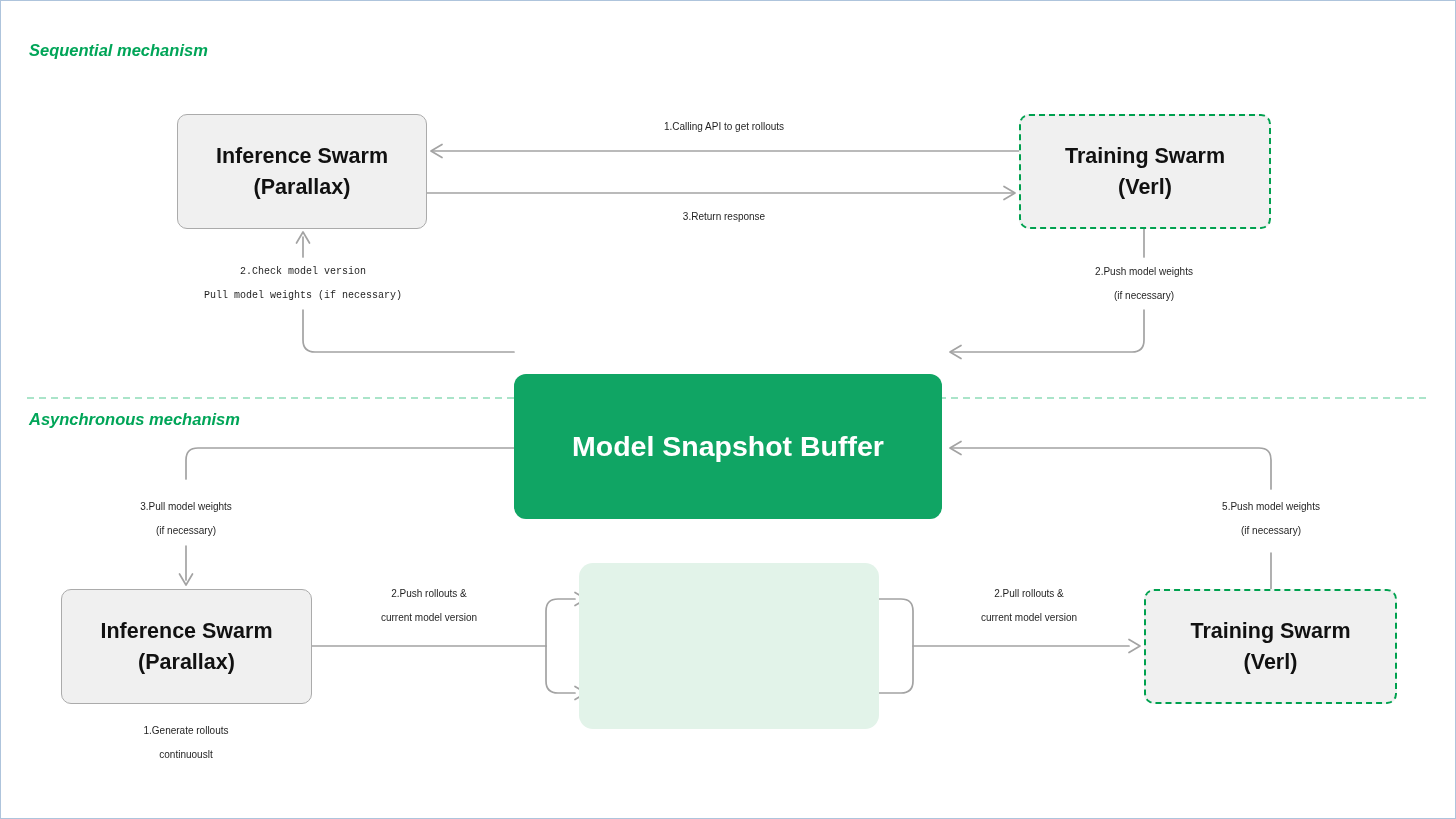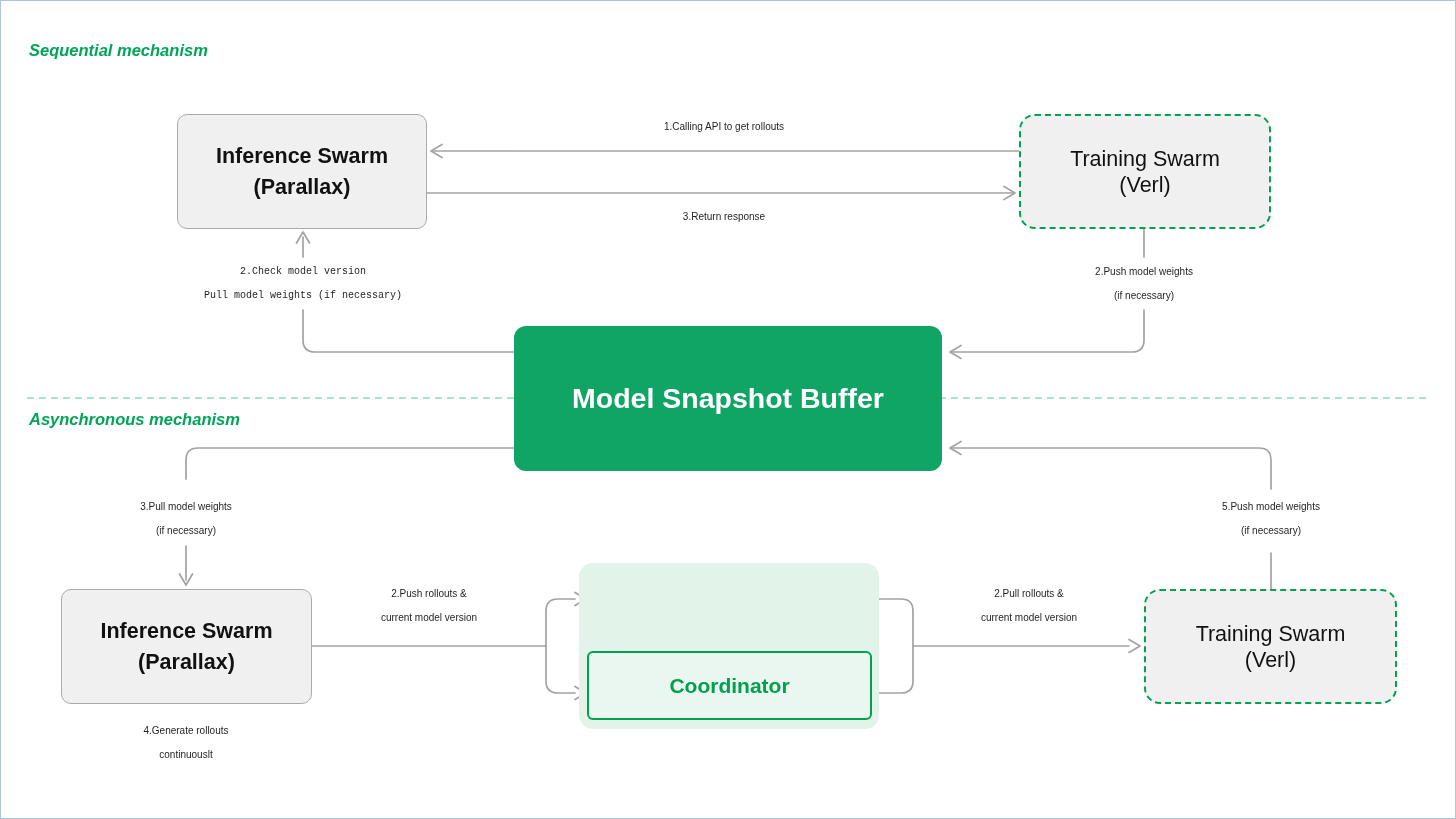--- a/index.html
+++ b/index.html
@@ -30,27 +30,27 @@
   }
   .gray-node{
     background:var(--gray-box-fill,#f0f0f0);
     border:1.5px solid var(--gray-box-border,#ababab);
     border-radius:10px;
     font-size:21.5px;font-weight:bold;color:#111;line-height:31px;
   }
   .dashed-node{
     background:var(--gray-box-fill,#f0f0f0);
     border:2px dashed var(--box-green-border,#00a44f);
-    border-radius:16px;
-    font-size:21.5px;font-weight:normal;color:#111;line-height:26px;
+    border-radius:10px;
+    font-size:21.5px;font-weight:bold;color:#111;line-height:31px;
   }
   .buffer-node{
     background:var(--buffer-green,#10a564);
     border-radius:12px;
-    color:#ffffff;font-size:28.5px;font-weight:bold;
+    color:#ffffff;font-size:28.5px;font-weight:bold;margin-top:48px;
   }
   .group-panel{
     position:absolute;
     background:var(--light-green-bg,#e2f3e9);
     border-radius:14px;
   }
   .green-node{
     background:var(--lighter-green-fill,#eaf7f0);
     border:2px solid var(--box-green-border,#00a14f);
     border-radius:6px;
@@ -117,31 +117,30 @@
 (Verl)</div>
 
   <div class="node buffer-node" style="left:513px;top:325px;width:428px;height:145px;">Model Snapshot Buffer</div>
 
   <div class="node gray-node" style="left:60px;top:588px;width:251px;height:115px;">Inference Swarm
 (Parallax)</div>
   <div class="node dashed-node" style="left:1143px;top:588px;width:253px;height:115px;">Training Swarm
 (Verl)</div>
 
   <div class="group-panel" style="left:578px;top:562px;width:300px;height:166px;"></div>
-  <div class="node green-node" style="left:586px;top:650px;width:285px;height:69px;">Coordinator</div>
 
   <div class="lbl" style="left:723px;top:114px;">1.Calling API to get rollouts</div>
   <div class="lbl" style="left:723px;top:204px;">3.Return response</div>
   <div class="lbl" style="left:302px;top:259px;font-family:Liberation Mono, monospace;">2.Check model version
 Pull model weights (if necessary)</div>
   <div class="lbl" style="left:1143px;top:259px;">2.Push model weights
 (if necessary)</div>
   <div class="lbl" style="left:185px;top:494px;">3.Pull model weights
 (if necessary)</div>
-  <div class="lbl" style="left:185px;top:718px;">4.Generate rollouts
+  <div class="lbl" style="left:185px;top:718px;">1.Generate rollouts
 continuouslt</div>
   <div class="lbl" style="left:428px;top:581px;">2.Push rollouts &amp;
 current model version</div>
   <div class="lbl" style="left:1028px;top:581px;">2.Pull rollouts &amp;
 current model version</div>
   <div class="lbl" style="left:1270px;top:494px;">5.Push model weights
 (if necessary)</div>
 
 </div>
 

